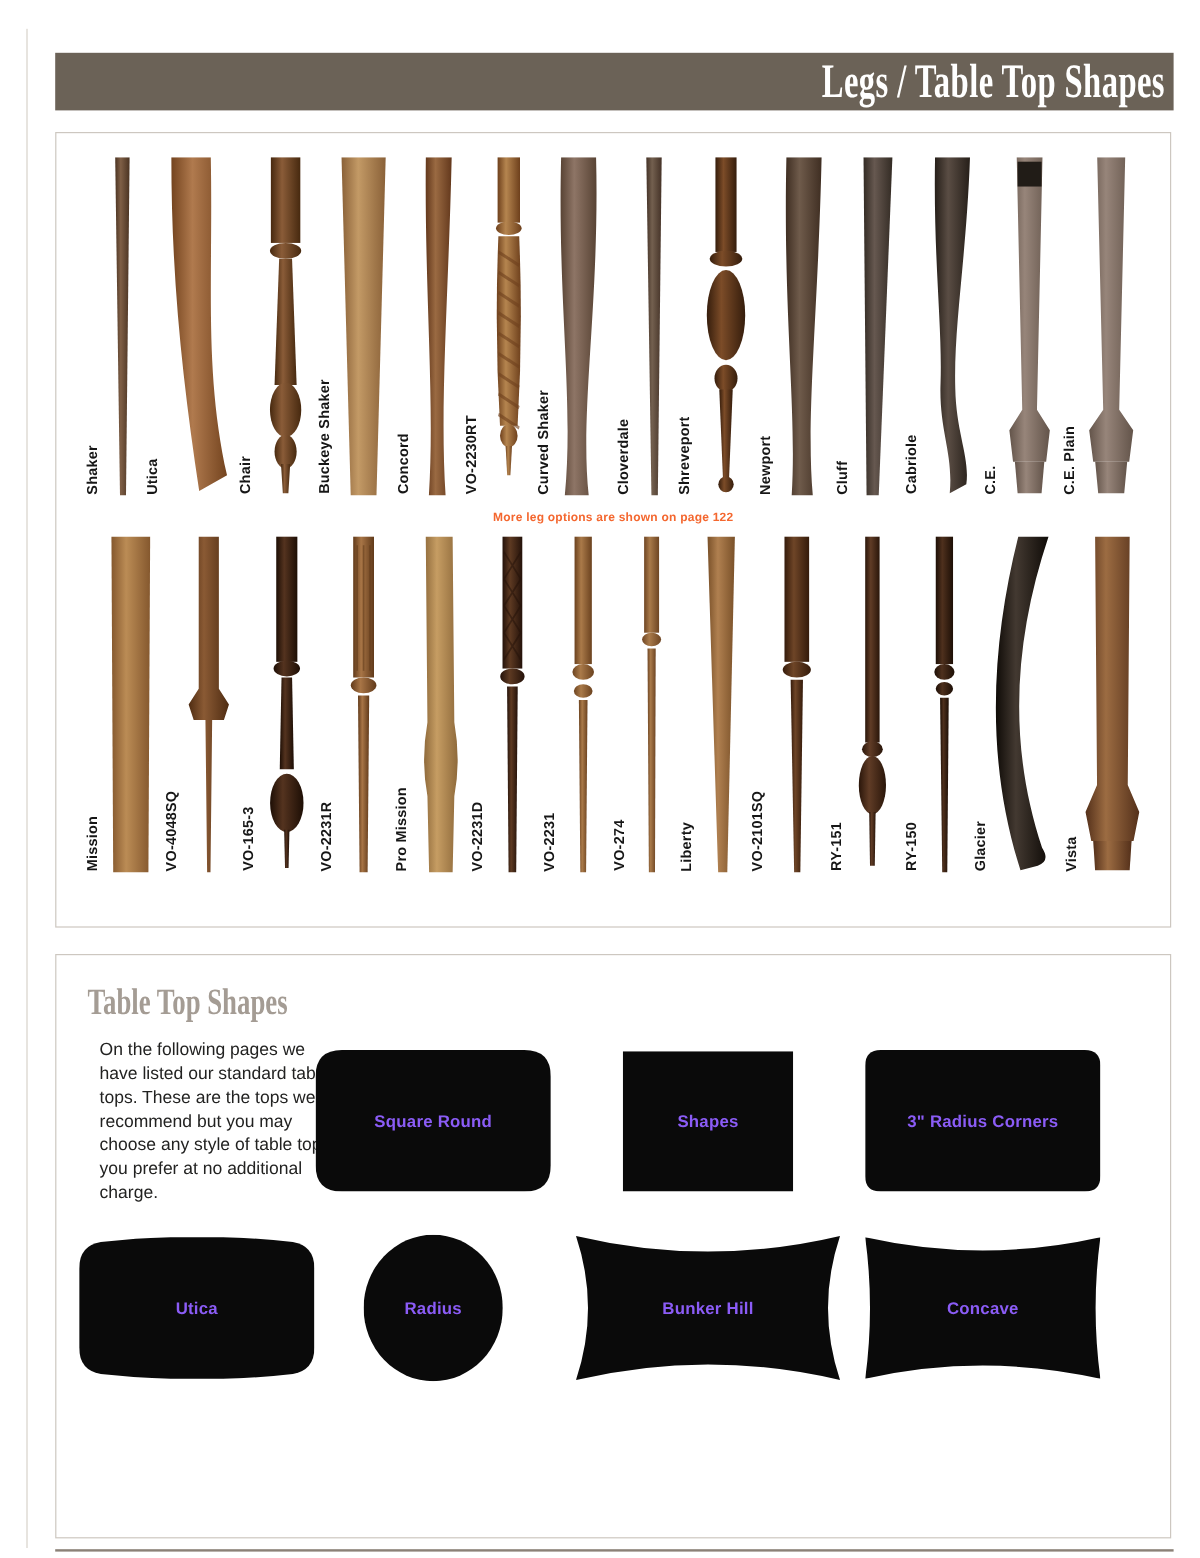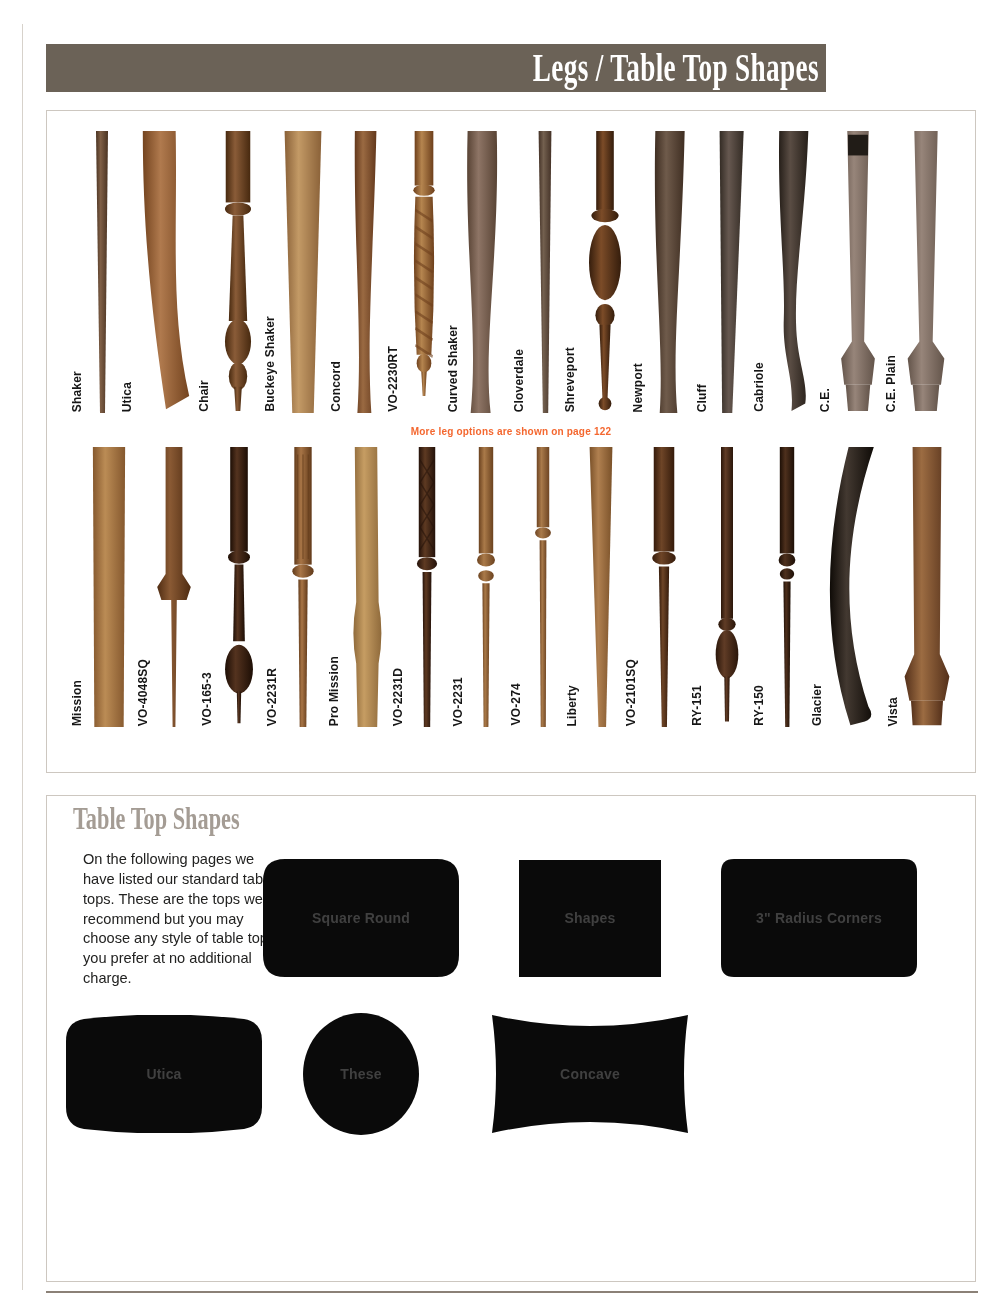--- a/index.html
+++ b/index.html
@@ -2,30 +2,30 @@
 <html style="--header-bar: #6b6257; --accent-orange: #f4672f; --heading-gray: #a49c94; --box-border: #cdc7c0; --shape-fill: #0a0a0a; --bottom-rule: #8b8177;"><head>
 <meta charset="utf-8">
 <style>
   html,body{margin:0;padding:0;background:#ffffff;}
   .page{position:relative;width:1000px;height:1298px;background:#fff;overflow:hidden;
         font-family:"Liberation Sans", sans-serif;}
   .left-rule{position:absolute;left:22px;top:24px;width:1px;height:1266px;background:#d7d2cb;}
   .bottom-rule{position:absolute;left:46px;width:932px;top:1291px;height:2px;background:var(--bottom-rule,#8b8177);}
 
   
-  .bar{position:absolute;left:46px;top:44px;width:780px;height:48px;
+  .bar{position:absolute;left:46px;top:44px;width:932px;height:48px;
        background:var(--header-bar,#6b6257);text-align:right;}
   .cond{display:inline-block;font-family:"Liberation Serif", serif;font-weight:700;}
   .title{color:#ffffff;font-size:40px;line-height:48px;padding-right:10px;
          transform:scaleX(.68);transform-origin:100% 50%;letter-spacing:.5px;white-space:nowrap;}
 
   
   .box{position:absolute;left:46px;width:930px;border:1px solid var(--box-border,#cdc7c0);background:#fff;box-sizing:border-box;}
   .legs-box{top:110px;height:663px;}
-  .tops-box{top:795px;height:487px;padding:4px 0 0 26px;}
+  .tops-box{top:795px;height:487px;padding:20px 0 0 26px;}
 
   .legs-row{display:flex;justify-content:space-between;align-items:flex-end;padding:0 24px;}
   #legs-row1{margin-top:20px;height:282px;}
   #legs-row2{margin-top:10px;height:280px;}
   .leg{display:flex;align-items:flex-end;flex-shrink:0;}
   .leg svg{display:block;}
   .leg-label{writing-mode:vertical-rl;transform:rotate(180deg);font-size:12px;font-weight:bold;
              color:#161616;letter-spacing:.2px;white-space:nowrap;line-height:1.1;margin-right:3px;margin-bottom:1px;}
 
   .note{margin:13px 0 0 0;text-align:center;color:var(--accent-orange,#f4672f);
@@ -35,21 +35,21 @@
            transform:scaleX(.72);transform-origin:0 50%;white-space:nowrap;}
 
   .tops-grid{margin:12px 24px 0 16px;display:grid;
              grid-template-columns:150px 196px 214px 196px;
              column-gap:24px;row-gap:24px;align-items:center;justify-items:center;}
   .desc{width:192px;justify-self:start;align-self:start;margin:2px 0 0 -6px;
         font-size:14.6px;line-height:1.36;color:#222221;}
   .shape-cell{position:relative;}
   .shape-cell svg{display:block;}
   .shape-label-box{position:absolute;left:0;top:0;right:0;bottom:0;display:flex;flex-direction:column;
-                   align-items:center;justify-content:center;color:#404040;text-align:center;}
+                   align-items:center;justify-content:center;color:#8b5cf6;text-align:center;}
   .shape-label{font-size:14px;font-weight:bold;letter-spacing:.2px;}
   .shape-sublabel{font-size:10.5px;font-weight:bold;margin-top:3px;}
 </style>
 </head>
 <body>
 
 <div class="page">
   <div class="left-rule"></div>
 
   <header class="bar">
@@ -560,21 +560,29 @@
           </svg>
           <div class="shape-label-box">
             <span class="shape-label">Utica</span>
           </div>
         </div>
         <div class="shape-cell">
           <svg width="116" height="122" viewBox="0 0 116 122">
             <path d="M0,61A58,61 0 1 1 116,61A58,61 0 1 1 0,61Z" fill="#0a0a0a"></path>
           </svg>
           <div class="shape-label-box">
-            <span class="shape-label">These</span>
+            <span class="shape-label">Radius</span>
+          </div>
+        </div>
+        <div class="shape-cell">
+          <svg width="220" height="120" viewBox="0 0 220 120">
+            <path d="M0,0Q110,26 220,0Q200,60 220,120Q110,94 0,120Q20,60 0,0Z" fill="#0a0a0a"></path>
+          </svg>
+          <div class="shape-label-box">
+            <span class="shape-label">Bunker Hill</span>
           </div>
         </div>
         <div class="shape-cell">
           <svg width="196" height="118" viewBox="0 0 196 118">
             <path d="M0,0Q98,22 196,0Q188,59 196,118Q98,96 0,118Q8,59 0,0Z" fill="#0a0a0a"></path>
           </svg>
           <div class="shape-label-box">
             <span class="shape-label">Concave</span>
           </div>
         </div>

